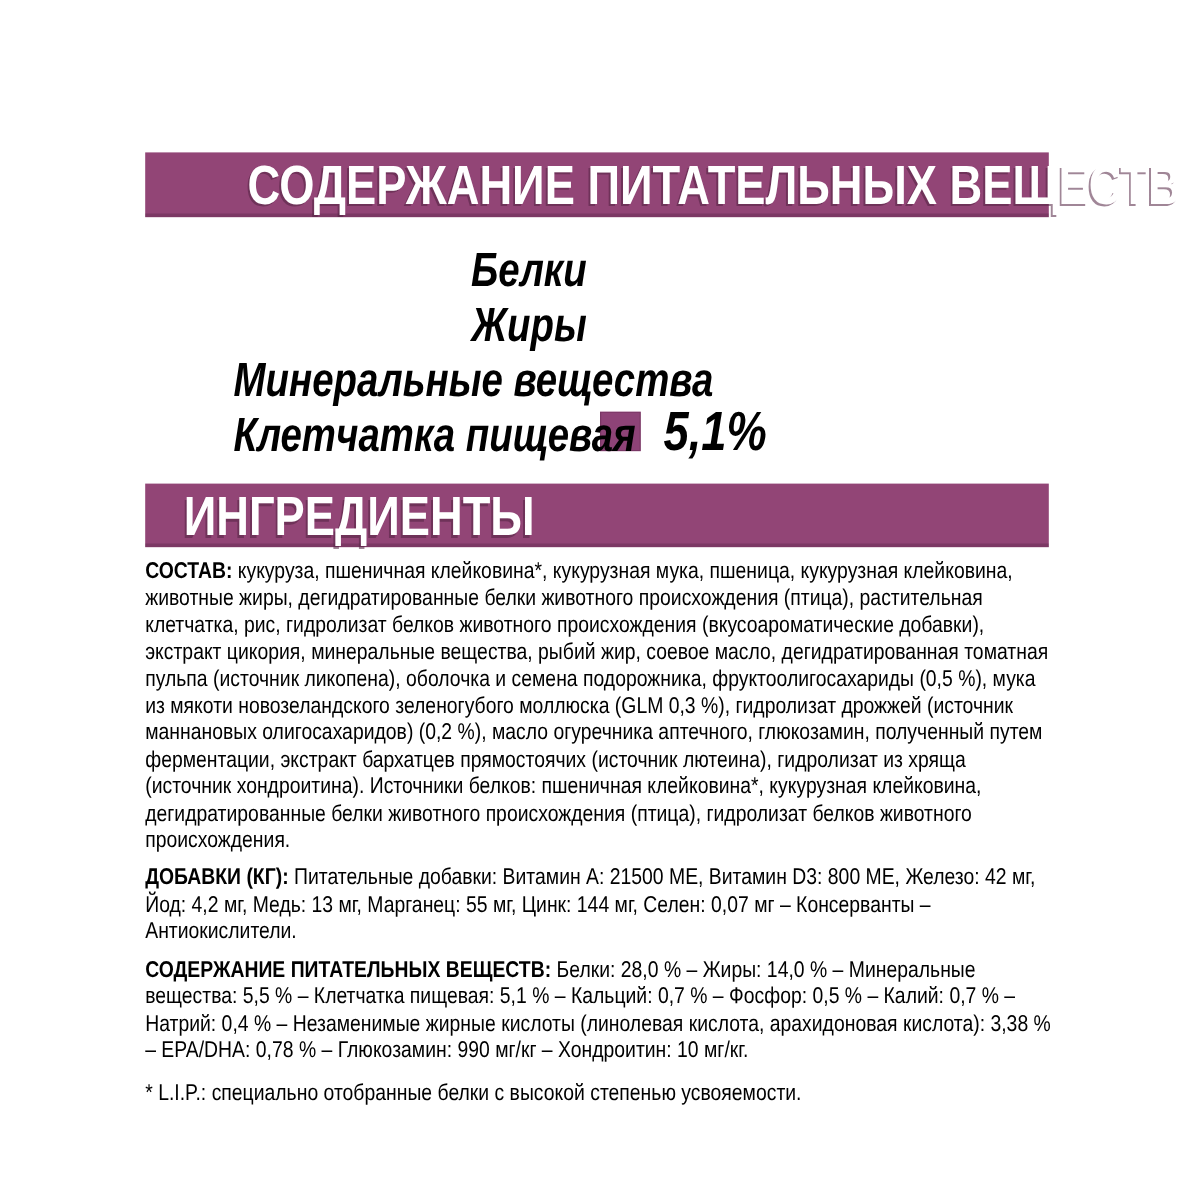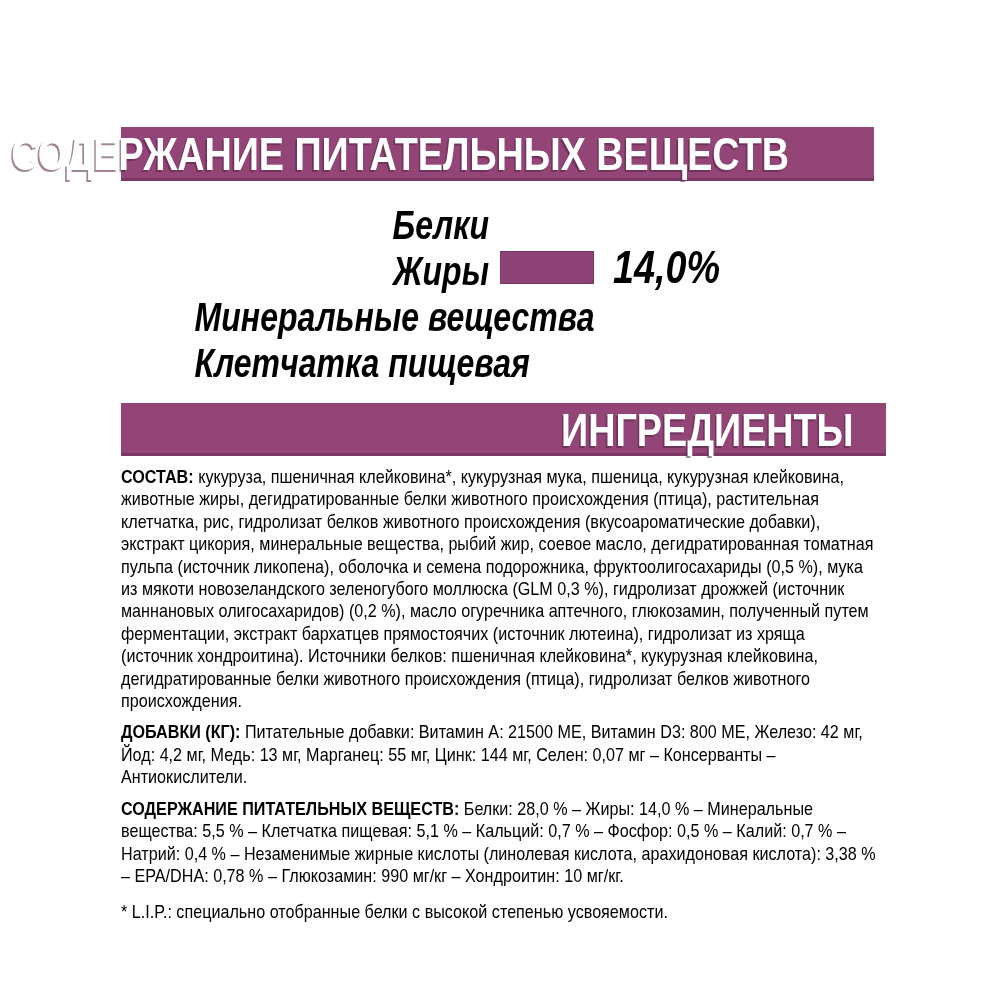--- a/index.html
+++ b/index.html
@@ -19,34 +19,34 @@
     box-sizing: border-box;
   }
   
   .banner {
     width: 753px;
     height: 54px;
     background: #924576;
     box-shadow: inset 0 -3px 0 rgba(60,20,48,0.25);
     display: flex;
     align-items: center;
-    justify-content: flex-end;
+    justify-content: flex-start;
   }
   .banner-text {
     color: #ffffff;
     font-weight: bold;
     font-size: 46px;
     line-height: 54px;
     white-space: nowrap;
     letter-spacing: 0px;
     transform: scaleX(0.82);
     transform-origin: 50% 50%;
     text-shadow: -2px 2px 0 rgba(82,35,66,0.55);
   }
-  .banner.second { height: 53px; margin-top: 17px; padding-left: 12px; }
+  .banner.second { height: 53px; margin-top: 17px; }
 
   
   .chart { padding-top: 21px; }
   .chart-row {
     display: flex;
     align-items: flex-end;
     height: 46px;
     font-style: italic;
   }
   .chart-label {
@@ -99,30 +99,30 @@
   <div class="banner">
     <div class="banner-text">СОДЕРЖАНИЕ ПИТАТЕЛЬНЫХ ВЕЩЕСТВ</div>
   </div>
 
   <div class="chart">
       <div class="chart-row">
         <div class="chart-label">Белки</div>
       </div>
       <div class="chart-row">
         <div class="chart-label">Жиры</div>
-        <div class="chart-bar-wrap">
-          <div class="chart-bar" style="width: 94px; background: rgb(142, 67, 119);"></div>
-          <div class="chart-value">14,0%</div>
-        </div>
       </div>
       <div class="chart-row">
         <div class="chart-label">Минеральные вещества</div>
       </div>
       <div class="chart-row">
         <div class="chart-label">Клетчатка пищевая</div>
+        <div class="chart-bar-wrap">
+          <div class="chart-bar" style="width: 34px; background: rgb(142, 67, 119);"></div>
+          <div class="chart-value">5,1%</div>
+        </div>
       </div>
     </div>
 
   <div class="banner second">
     <div class="banner-text">ИНГРЕДИЕНТЫ</div>
   </div>
 
   <div class="textblock">
     <p><b>СОСТАВ:</b><span> кукуруза, пшеничная клейковина*, кукурузная мука, пшеница, кукурузная клейковина, животные жиры, дегидратированные белки животного происхождения (птица), растительная клетчатка, рис, гидролизат белков животного происхождения (вкусоароматические добавки), экстракт цикория, минеральные вещества, рыбий жир, соевое масло, дегидратированная томатная пульпа (источник ликопена), оболочка и семена подорожника, фруктоолигосахариды (0,5 %), мука из мякоти новозеландского зеленогубого моллюска (GLM 0,3 %), гидролизат дрожжей (источник маннановых олигосахаридов) (0,2 %), масло огуречника аптечного, глюкозамин, полученный путем ферментации, экстракт бархатцев прямостоячих (источник лютеина), гидролизат из хряща (источник хондроитина). Источники белков: пшеничная клейковина*, кукурузная клейковина, дегидратированные белки животного происхождения (птица), гидролизат белков животного происхождения.</span></p>
 

